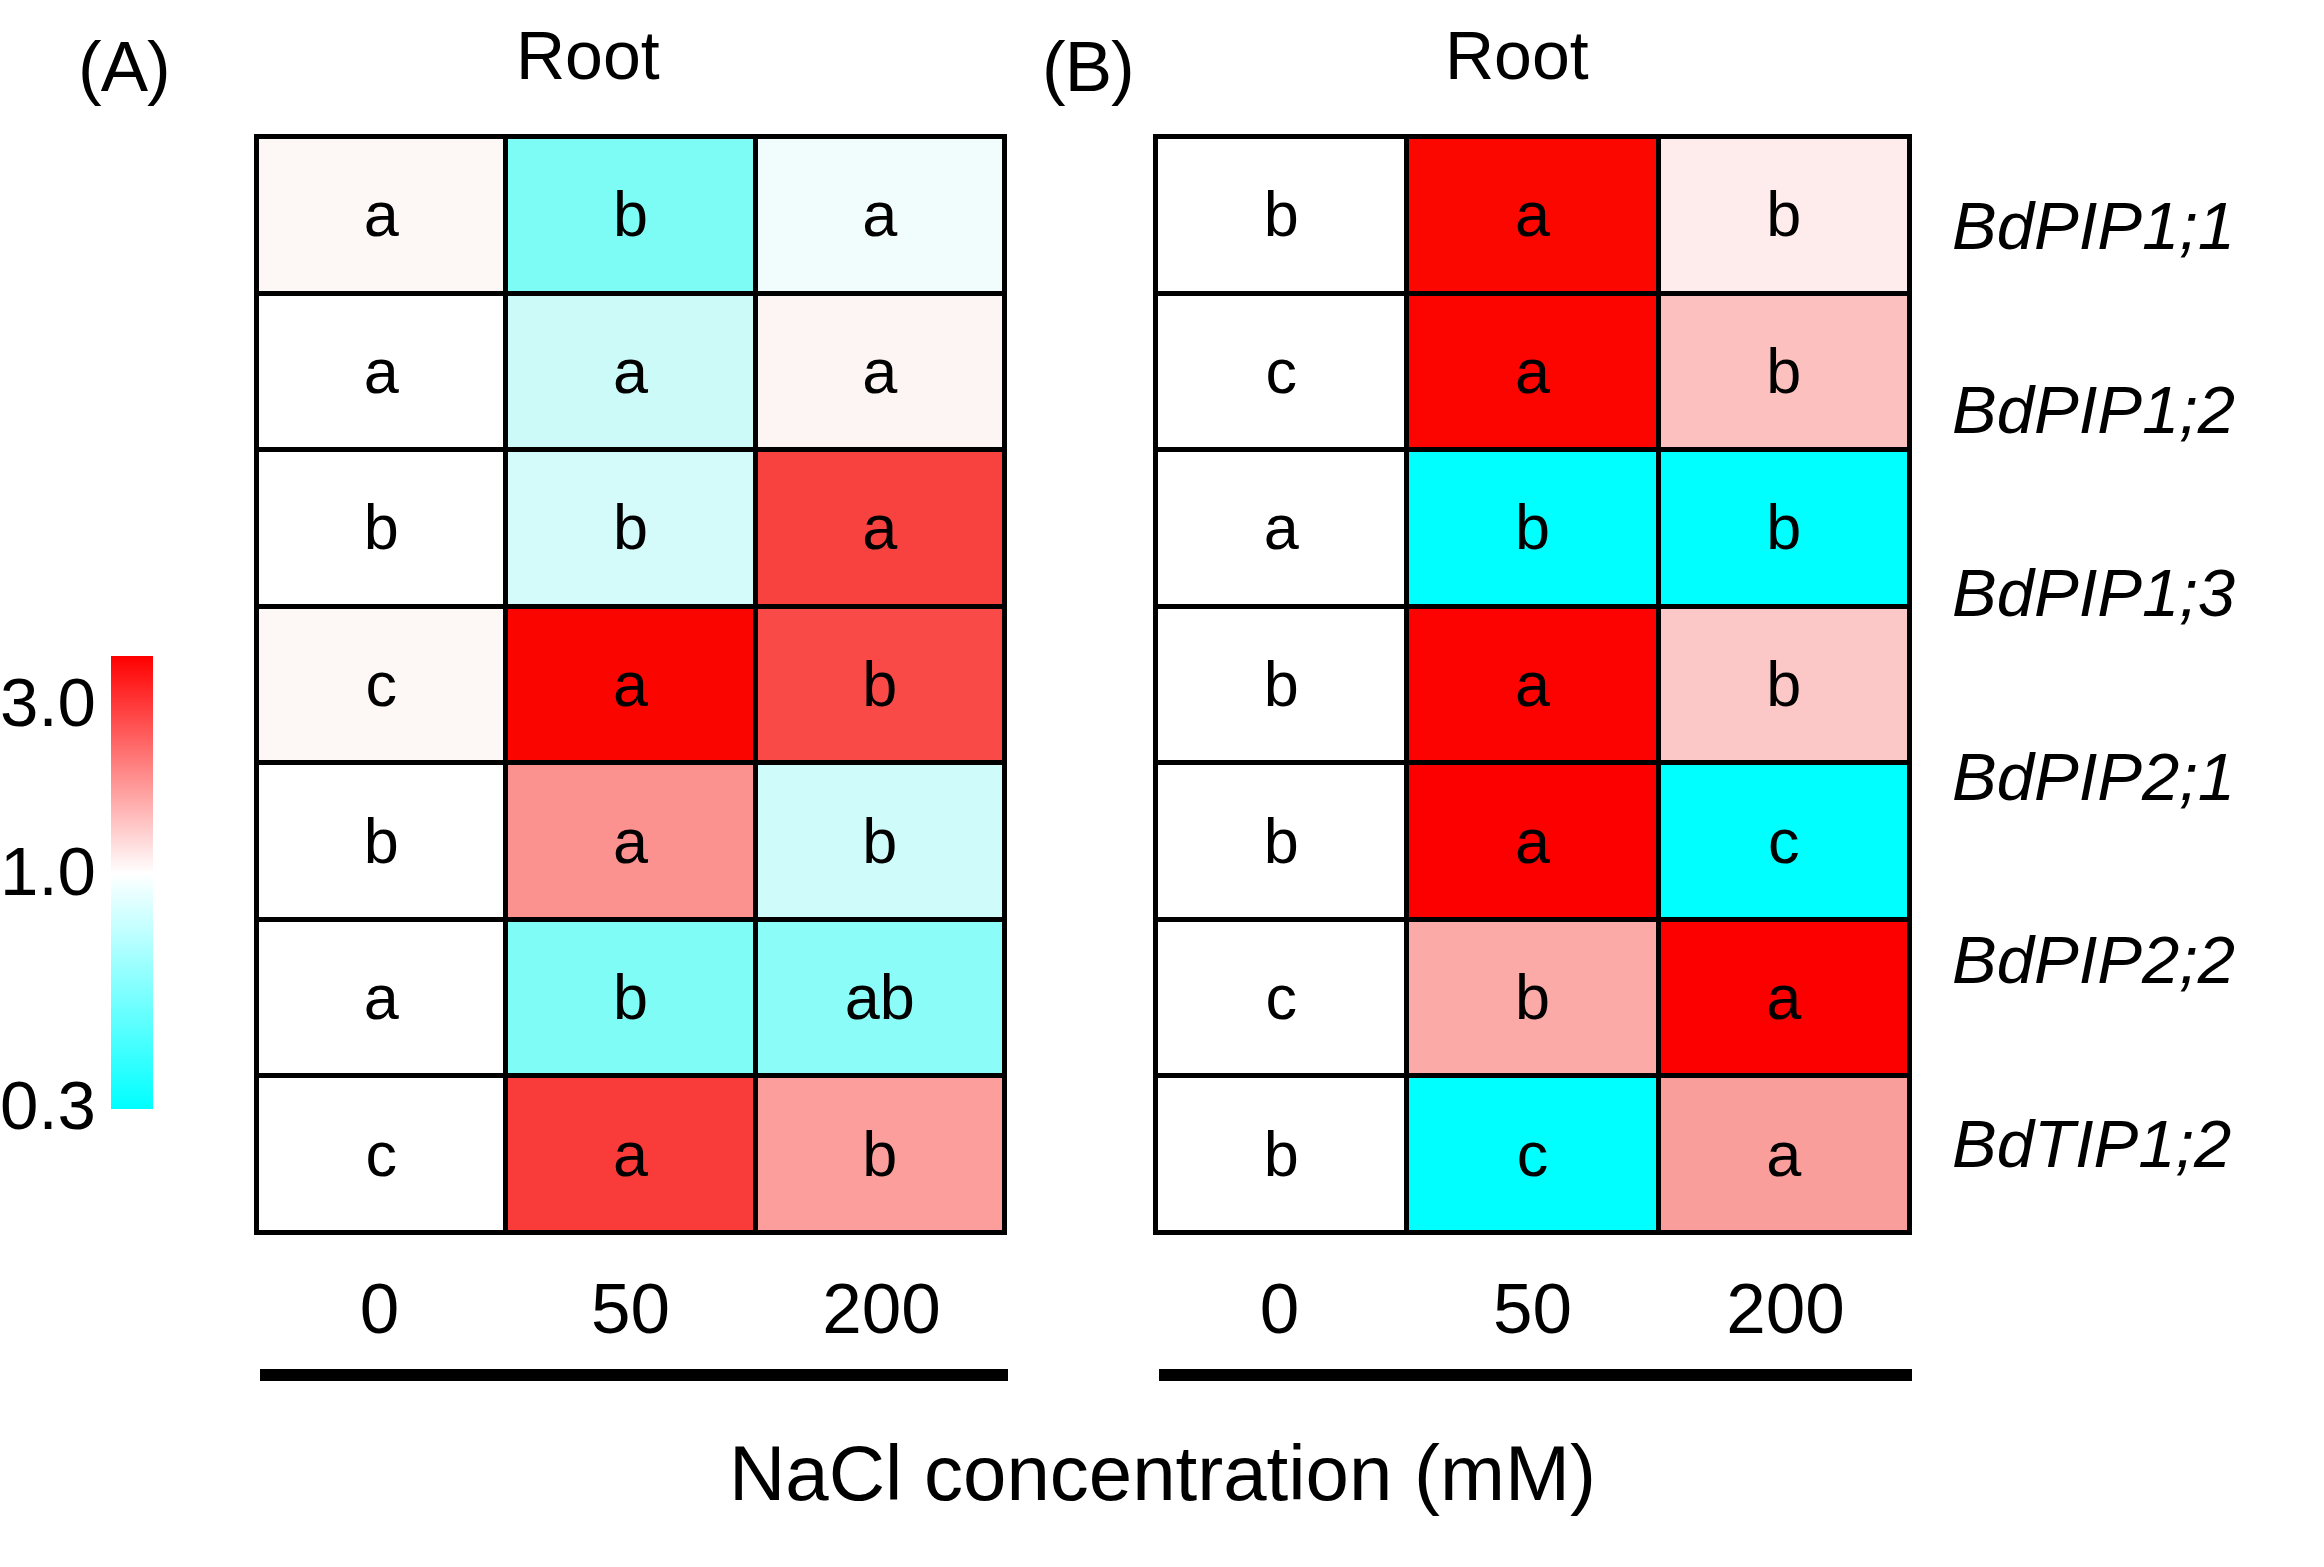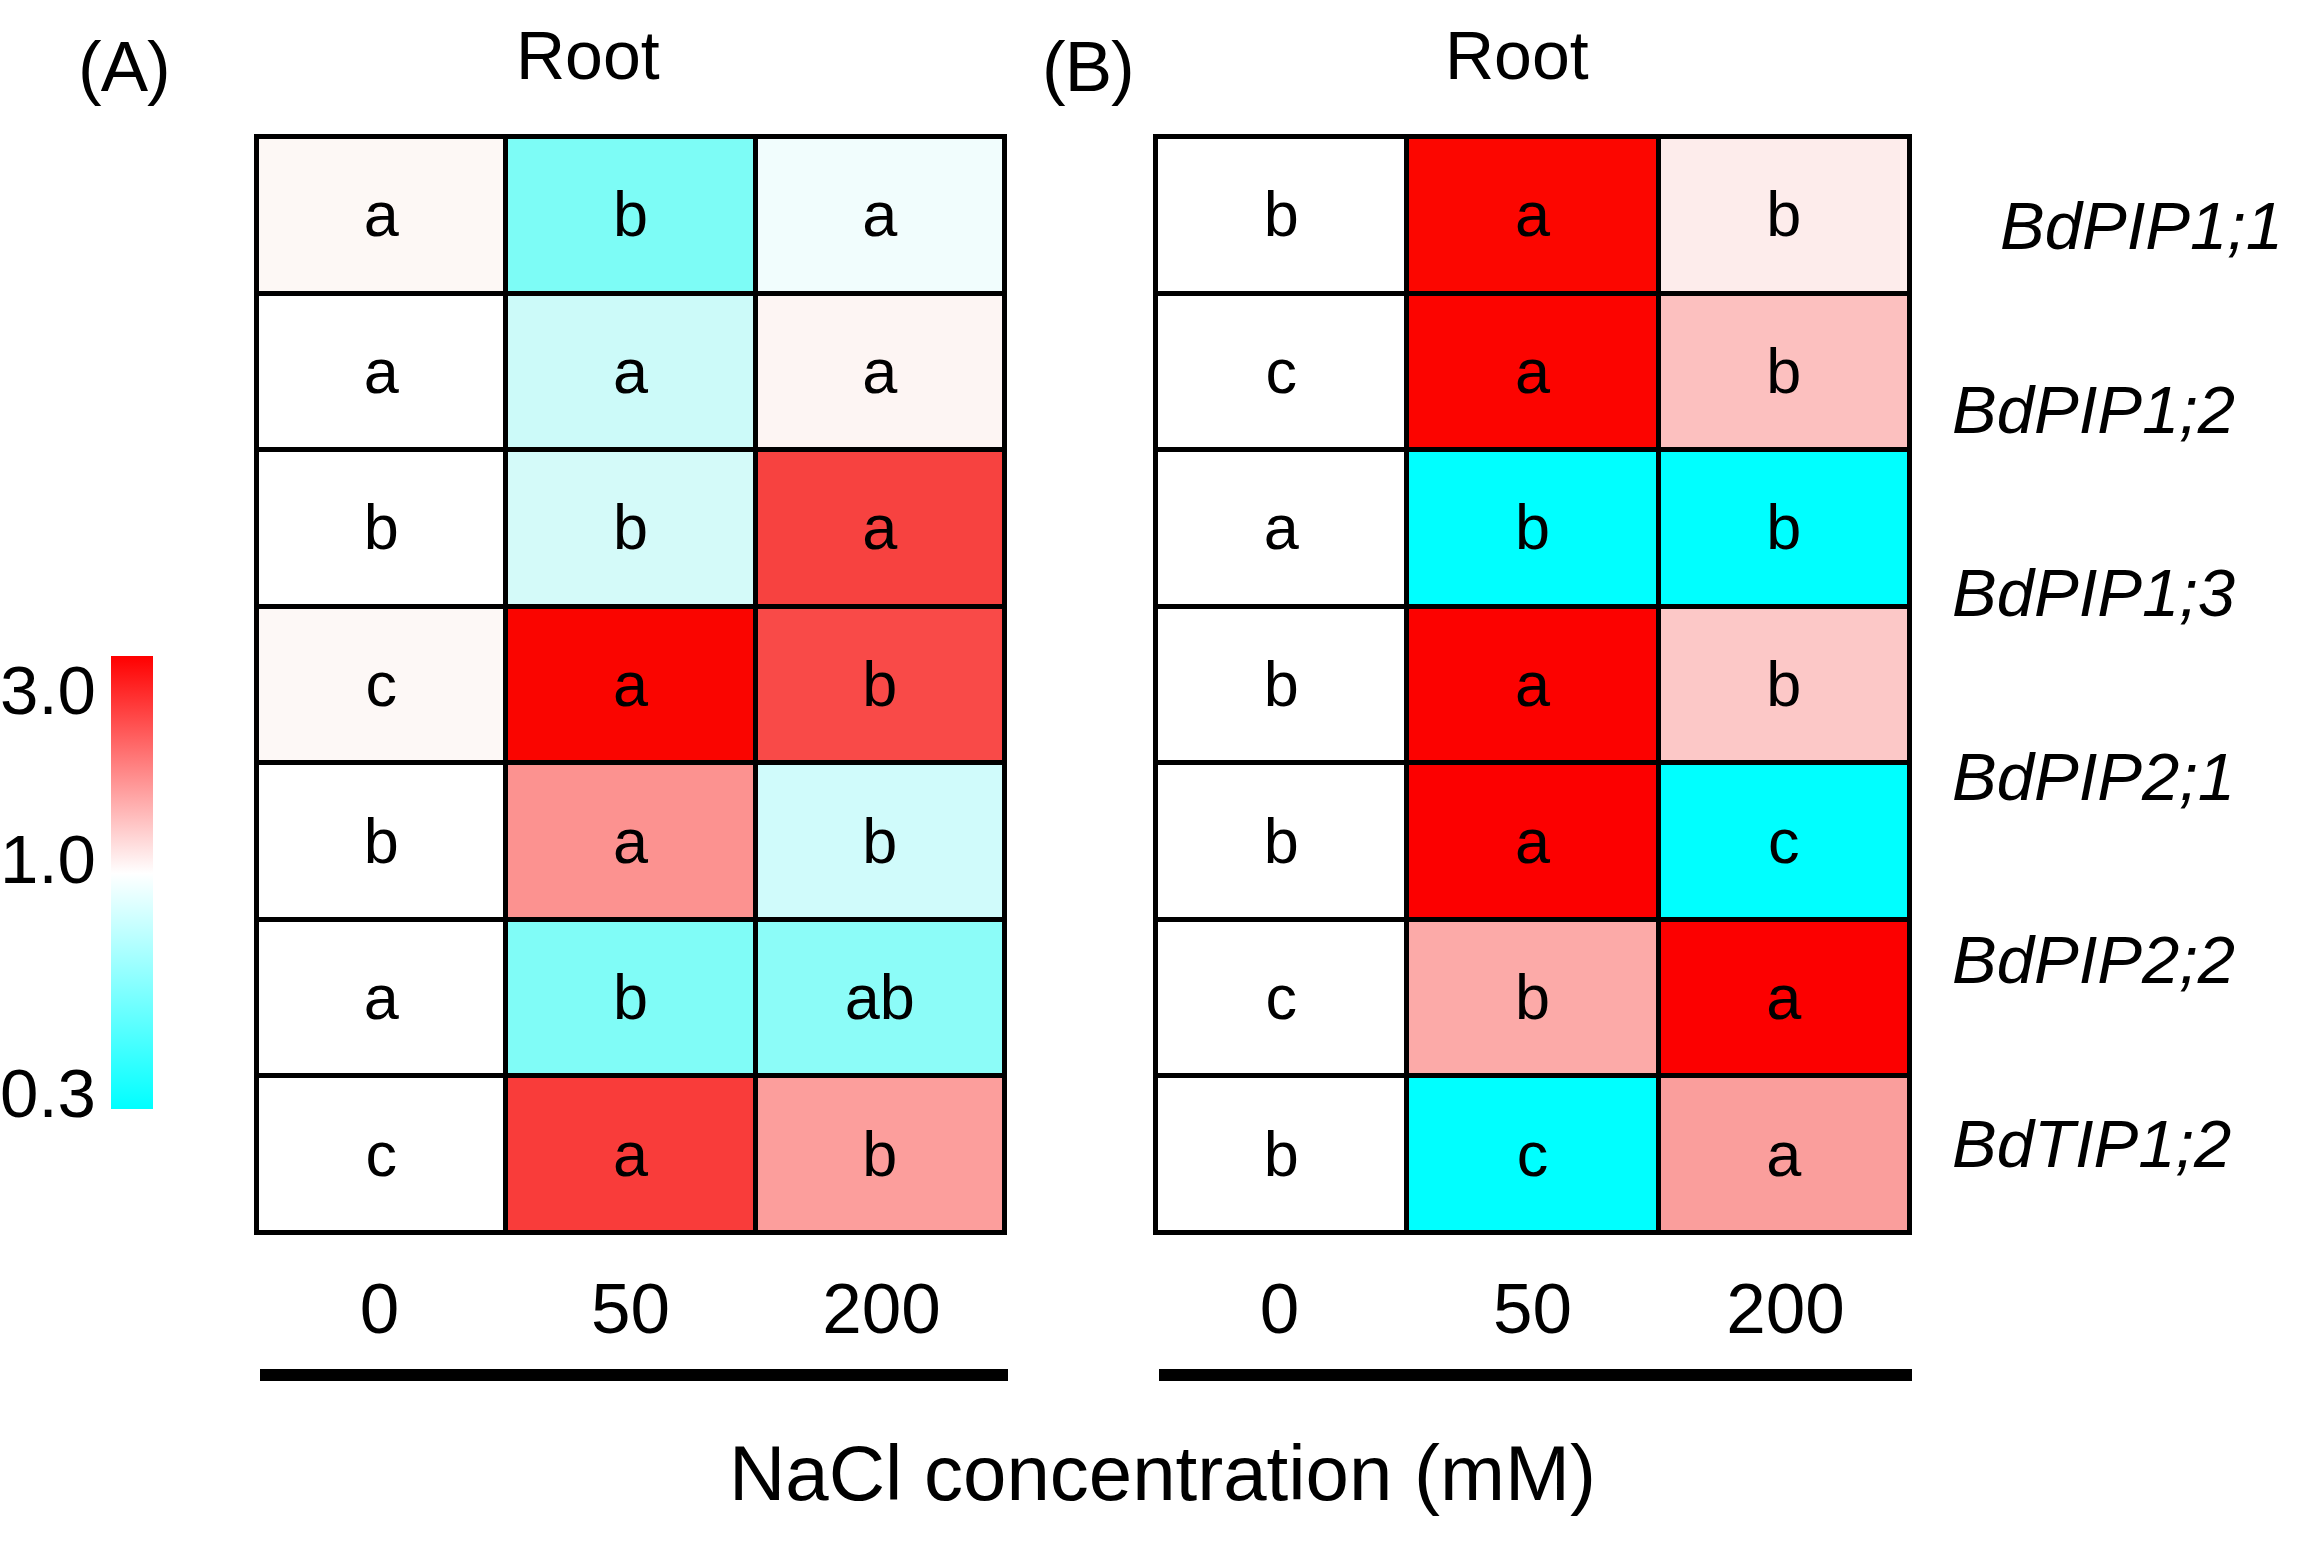--- a/index.html
+++ b/index.html
@@ -57,20 +57,21 @@
     font-size:78px;line-height:1;
     font-family:"Liberation Sans","DejaVu Sans",sans-serif;
   }
   .cbar{
     position:absolute;
     border:0;
   }
   .cbar-tick{
     position:absolute;font-size:69px;line-height:1;text-align:right;
     font-family:"Liberation Sans","DejaVu Sans",sans-serif;
+    margin-top:12px;
   }
 </style>
 </head>
 <body>
 
 <div class="panel-tag" style="left:78px;top:31px;">(A)</div>
 <div class="panel-title" style="left:516px;top:21px;">Root</div>
 
 <div class="grid" id="grid-a" style="left:254px;top:134px;width:753px;height:1101px;">
     <div class="cell" style="background: rgb(253, 248, 245);">a</div>
@@ -131,21 +132,21 @@
   </div>
 
 <div class="xticks" style="left:1153px;top:1262px;width:759px;height:92px;">
   <div class="xtick">0</div>
   <div class="xtick">50</div>
   <div class="xtick">200</div>
 </div>
 <div class="axis-rule" style="left:1159px;top:1369px;width:753px;"></div>
 
 <div class="row-labels" id="row-labels" style="left:1952px;top:134px;width:373px;height:1101px;">
-    <div class="row-label" style="flex: 1 1 0px; margin-left: 48px;">BdPIP1;1</div>
+    <div class="row-label" style="flex: 1 1 0px;">BdPIP1;1</div>
     <div class="row-label" style="flex: 1 1 0px;">BdPIP1;2</div>
     <div class="row-label" style="flex: 1 1 0px;">BdPIP1;3</div>
     <div class="row-label" style="flex: 1 1 0px;">BdPIP2;1</div>
     <div class="row-label" style="flex: 1 1 0px;">BdPIP2;2</div>
     <div class="row-label" style="flex: 1 1 0px;">BdTIP1;2</div>
   </div>
 
 <div class="cbar" style="left: 111px; top: 656px; width: 42px; height: 453px; background: linear-gradient(rgb(255, 0, 0) 0%, rgb(255, 255, 255) 48%, rgb(0, 255, 255) 100%);"></div>
 <div class="cbar-tick" style="left:0px;top:656px;width:96px;">3.0</div>
 <div class="cbar-tick" style="left:0px;top:825px;width:96px;">1.0</div>

